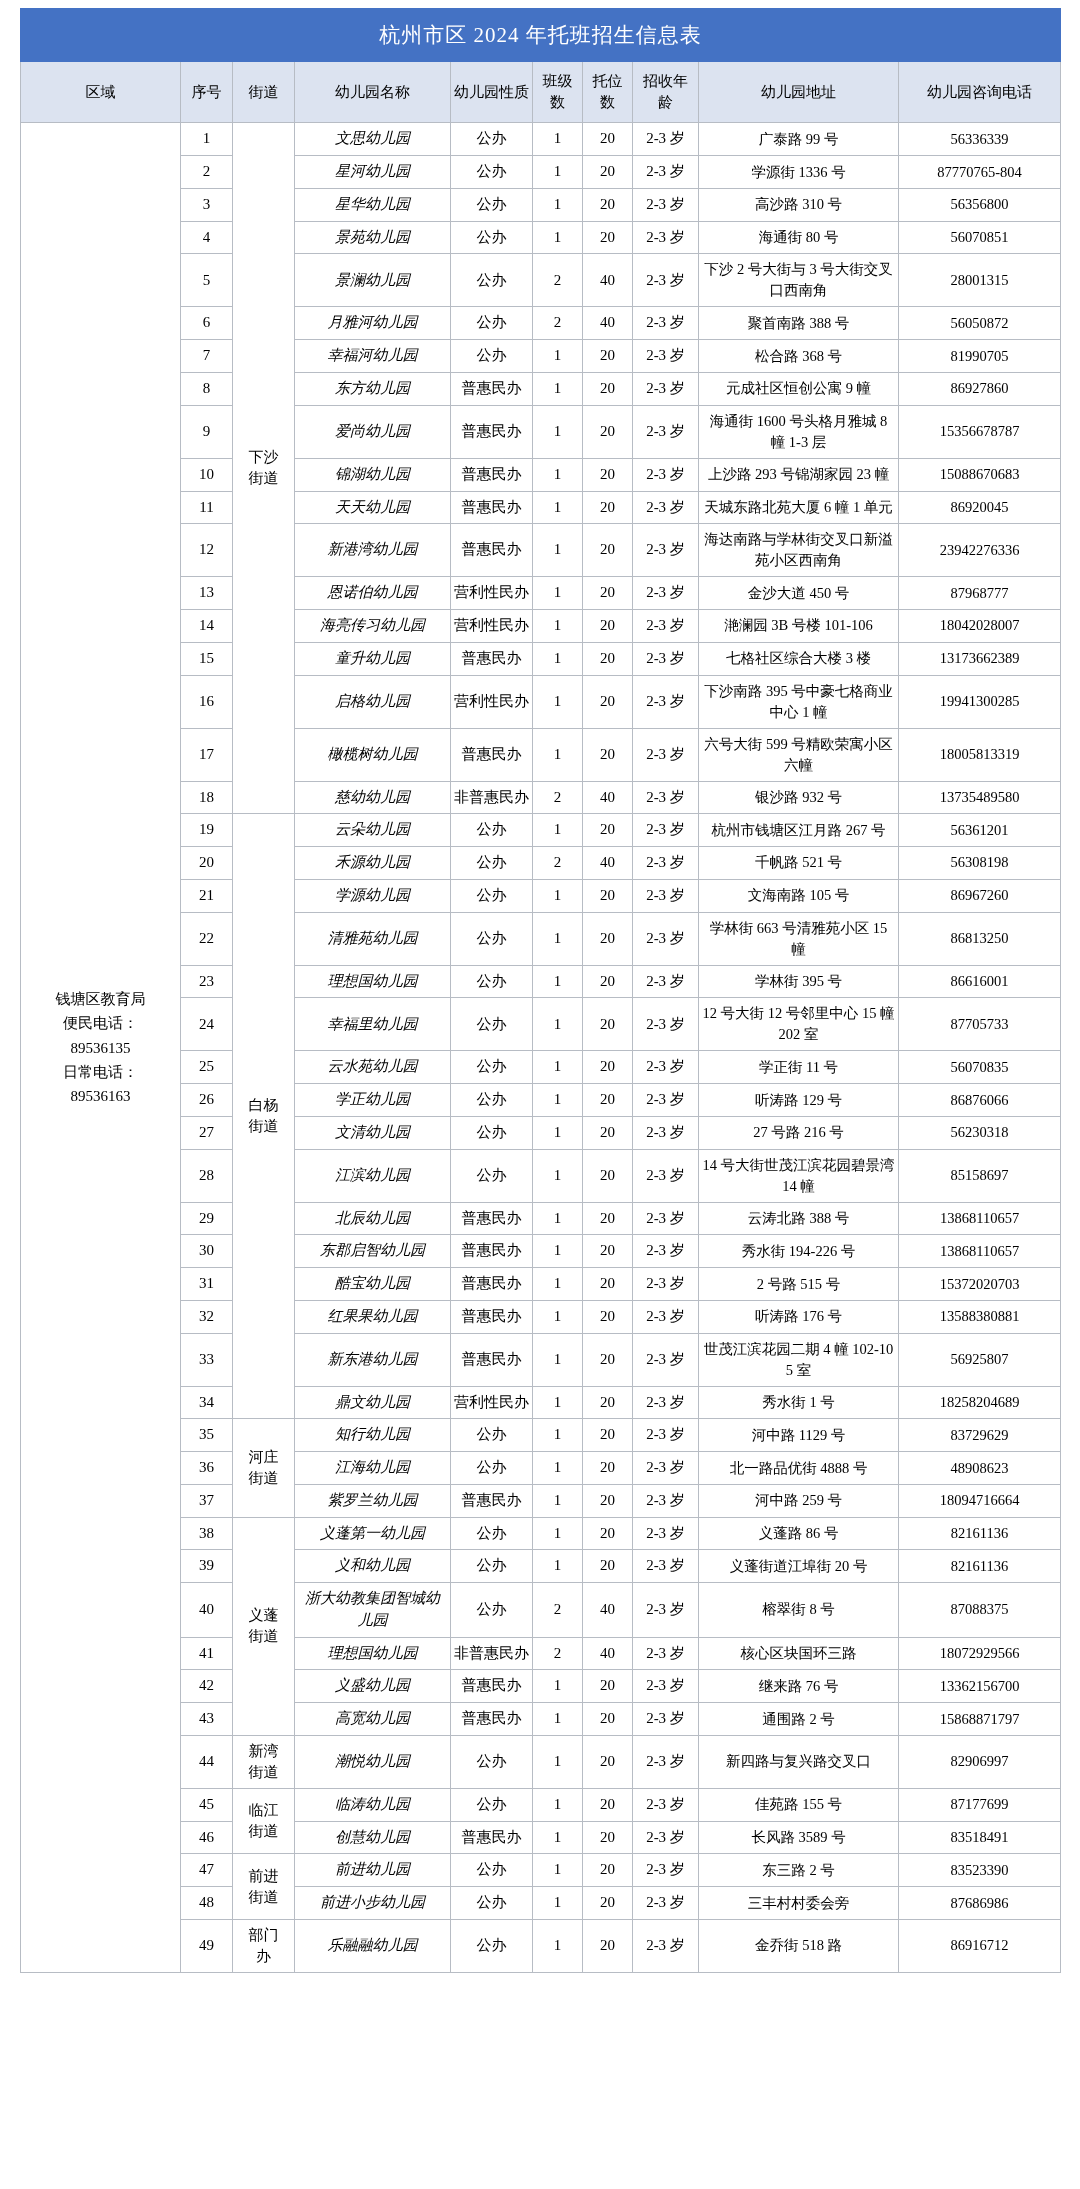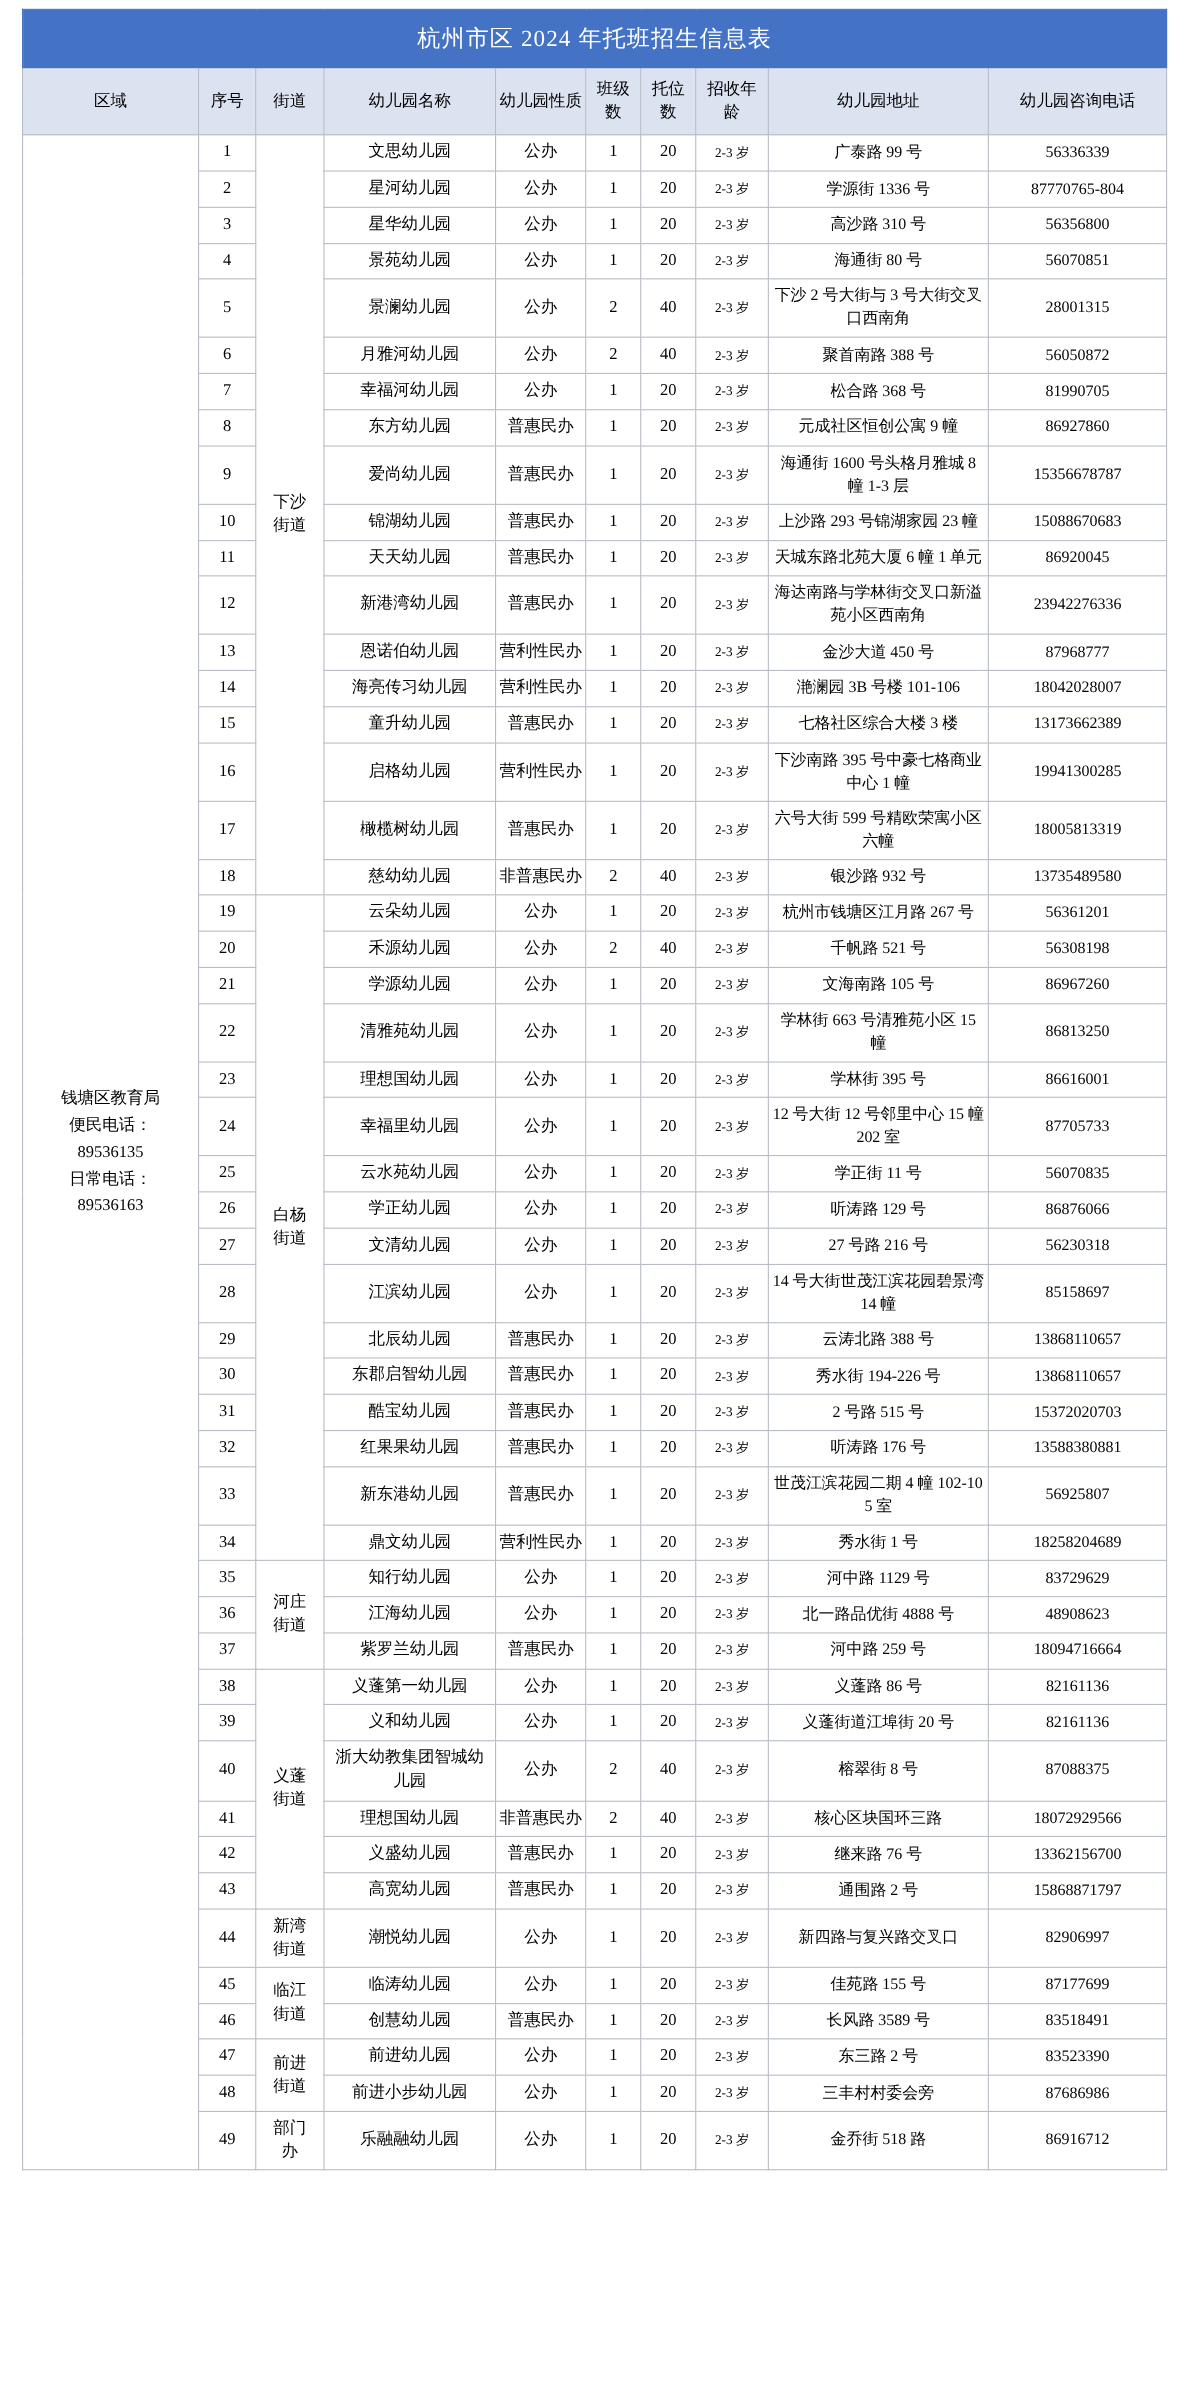--- a/index.html
+++ b/index.html
@@ -64,24 +64,24 @@
     font-size: 15px;
     line-height: 1.62;
     white-space: pre-line;
   }
   td.street-cell {
     font-size: 15px;
     line-height: 1.4;
     text-align: center;
   }
   td.seq-cell { font-size: 15px; }
-  td.name-cell { font-size: 15px; }
+  td.name-cell { font-size: 15px; font-style: italic; }
   td.nature-cell { font-size: 15px; }
   td.num-cell { font-size: 15px; }
-  td.age-cell { font-size: 12px; }
+  td.age-cell { font-size: 15px; }
   td.addr-cell { font-size: 14.5px; }
   td.phone-cell { font-size: 14.5px; }
 </style>
 </head>
 <body>
 
 <div id="sheet">
   <table>
     <colgroup>
       <col class="c-region">

